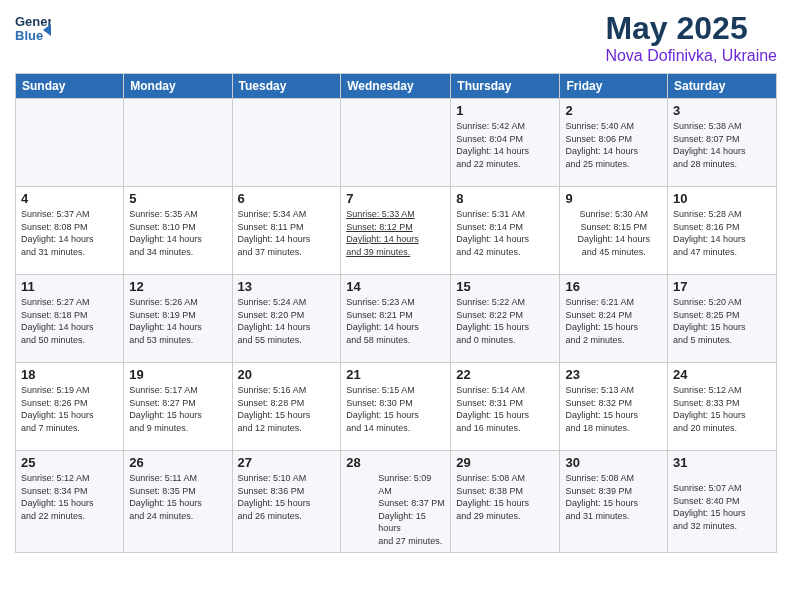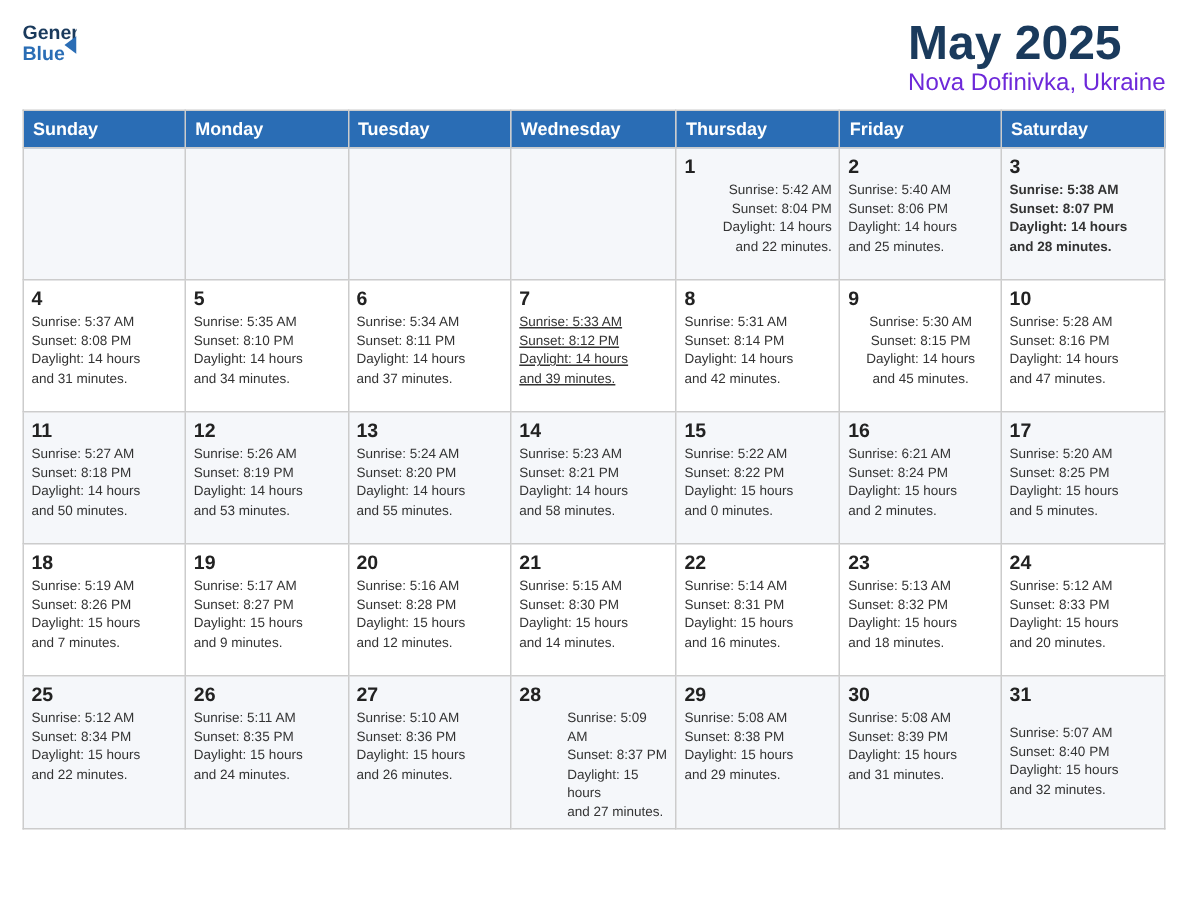--- a/index.html
+++ b/index.html
@@ -71,35 +71,35 @@
         </tr>
     </thead>
     <tbody id="calendar-body">
     <tr>
           <td class="empty-cell"></td>
           <td class="empty-cell"></td>
           <td class="empty-cell"></td>
           <td class="empty-cell"></td>
           <td>
             <span class="day-num">1</span>
-            <div class="day-info" style="white-space: pre-line; text-align: right;">Sunrise: 5:42 AM
+            <div class="day-info" style="white-space: pre-line;">Sunrise: 5:42 AM
 Sunset: 8:04 PM
 Daylight: 14 hours
 and 22 minutes.</div>
           </td>
           <td>
             <span class="day-num">2</span>
             <div class="day-info" style="white-space: pre-line;">Sunrise: 5:40 AM
 Sunset: 8:06 PM
 Daylight: 14 hours
 and 25 minutes.</div>
           </td>
           <td>
             <span class="day-num">3</span>
-            <div class="day-info" style="white-space: pre-line; font-weight: bold;">Sunrise: 5:38 AM
+            <div class="day-info" style="white-space: pre-line;">Sunrise: 5:38 AM
 Sunset: 8:07 PM
 Daylight: 14 hours
 and 28 minutes.</div>
           </td>
         </tr>
         <tr>
           <td>
             <span class="day-num">4</span>
             <div class="day-info" style="white-space: pre-line;">Sunrise: 5:37 AM
 Sunset: 8:08 PM

